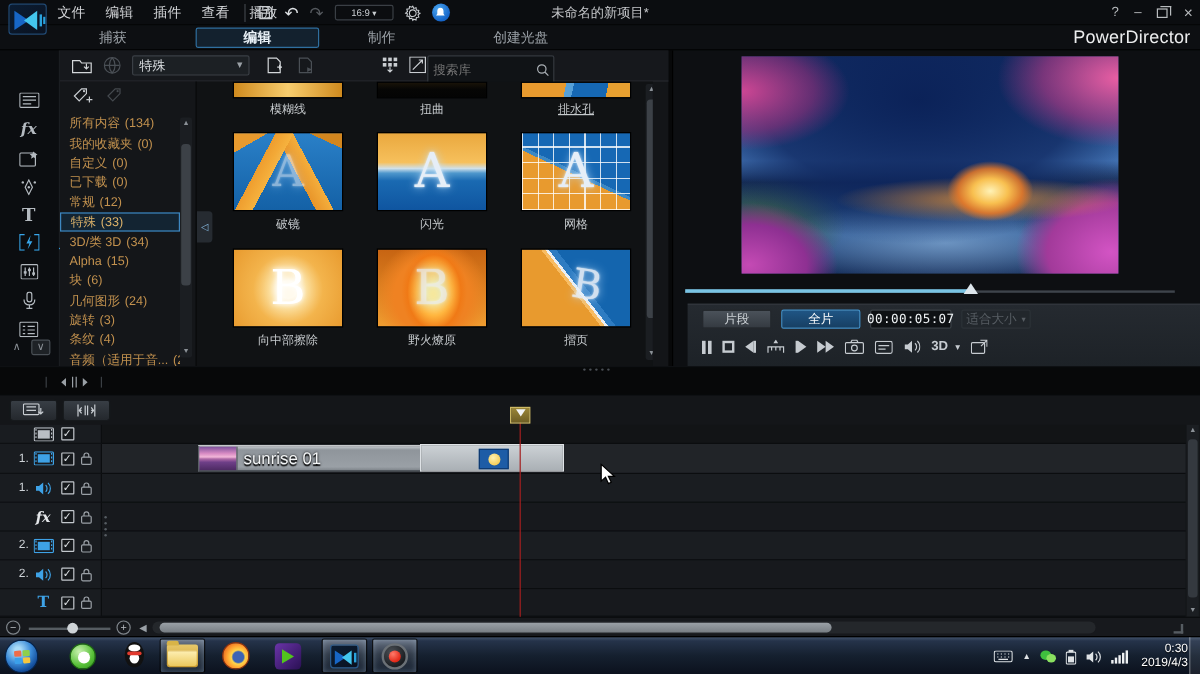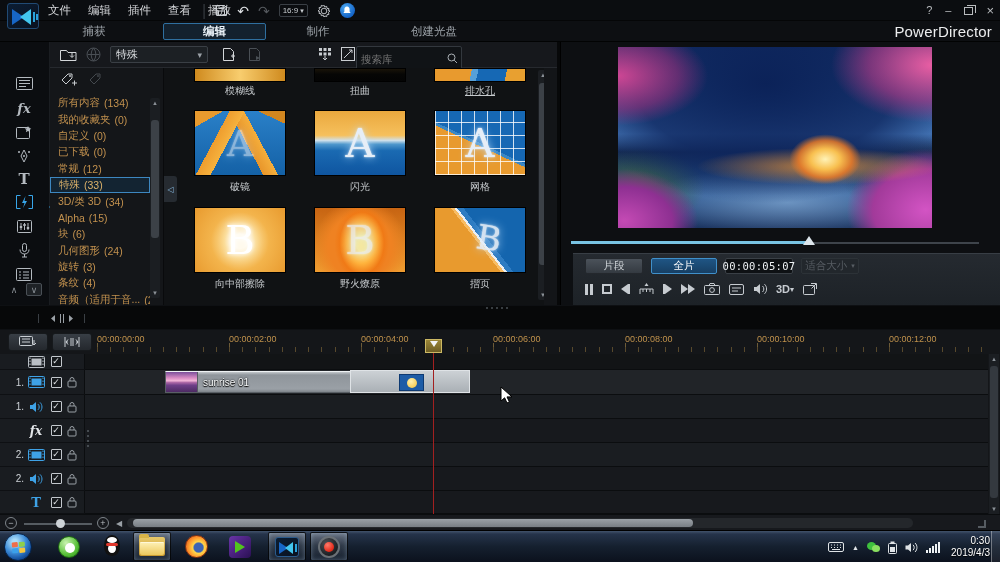--- a/index.html
+++ b/index.html
@@ -16,21 +16,21 @@
 #pd-logo .t2{position:absolute;left:12px;top:5px;width:0;height:0;border-top:8px solid transparent;border-bottom:8px solid transparent;border-right:11px solid #43c6ee}
 #pd-logo .b1,#pd-logo .b2{position:absolute;width:2px;background:#2aa2dc}
 #pd-logo .b1{left:25px;top:8px;height:10px}
 #pd-logo .b2{left:28px;top:10px;height:6px}
 #menu-items{left:48px;top:0;height:21px;display:flex;align-items:center;gap:17px}
 .menu-item{font-size:11.5px;color:#d3d5d8;cursor:pointer}
 #tb-icons{left:202px;top:0;height:21px;display:flex;align-items:center;gap:9px;color:#c9cdd1}
 .tbico{cursor:pointer;display:flex;align-items:center;justify-content:center}
 #undo-glyph{font-size:14px;color:#dfe2e5;line-height:1}
 #redo-glyph{font-size:14px;color:#55595e;line-height:1}
-#aspect-box{display:flex;align-items:center;gap:2px;border:1px solid #3a3f45;border-radius:2px;padding:1px 3px;font-size:8px;color:#c9cdd1;cursor:pointer}
+#aspect-box{display:flex;align-items:center;gap:2px;border:1px solid #3a3f45;border-radius:2px;padding:1px 13px;font-size:8px;color:#c9cdd1;cursor:pointer}
 #notif-circle{width:15px;height:15px;border-radius:50%;background:radial-gradient(circle at 35% 30%,#4aa6f0,#1565c8 70%);display:flex;align-items:center;justify-content:center}
 #window-title{left:360px;top:0;width:280px;height:21px;display:flex;align-items:center;justify-content:center;font-size:11px;color:#c4c6c9}
 #win-ctrls{right:6px;top:0;height:21px;display:flex;align-items:center;gap:13px;color:#b9bcbf;font-size:11px}
 .wbtn{cursor:pointer;line-height:1}
 #restore-box{width:9px;height:8px;border:1px solid #b9bcbf;position:relative}
 #restore-box:before{content:"";position:absolute;left:2px;top:-3px;width:8px;height:7px;border:1px solid #b9bcbf;border-bottom:none;border-left:none}
 
 
 #tabbar{left:0;top:21px;width:1000px;height:21px;background:#0d0f12;border-bottom:1px solid #020303}
 .mode-tab{position:absolute;top:0;height:21px;display:flex;align-items:center;justify-content:center;font-size:11.5px;color:#9aa0a6;cursor:pointer}
@@ -116,21 +116,21 @@
 #timecode{left:152px;width:68px;background:#0e1114;border:1px solid #3a4046;color:#eef2f4;font-family:"DejaVu Sans Mono","Liberation Mono",monospace;font-size:10.5px;letter-spacing:.3px}
 #fit-dd{left:228px;width:58px;background:#22272c;border:1px solid #2c3237;color:#575d63;gap:4px}
 #transport{position:absolute;left:12px;top:24px;height:22px;display:flex;align-items:center;gap:9px;color:#c6cbd0}
 .tico{display:flex;align-items:center;justify-content:center;height:16px;cursor:pointer}
 .bar2{display:flex;gap:2px}
 .bar2 i{width:3px;height:11px;background:#c6cbd0}
 .stopsq{width:10px;height:10px;border:2px solid #c6cbd0}
 .tri-r{width:0;height:0;border:5px solid transparent;border-left:7px solid #c6cbd0;border-right:none}
 .tri-l{width:0;height:0;border:5px solid transparent;border-right:7px solid #c6cbd0;border-left:none}
 .fbar{width:2px;height:10px;background:#c6cbd0}
-#threeD{font-size:11px;font-weight:bold;display:flex;align-items:center;gap:0;cursor:pointer}
+#threeD{font-size:11px;font-weight:bold;display:flex;align-items:center;gap:6px;cursor:pointer}
 #threeD .caret{font-size:8px}
 
 
 #splitter{left:0;top:305px;width:1000px;height:25px;background:#070809;border-top:1px solid #0e1013;border-bottom:1px solid #0e1013}
 #split-handle{left:48px;top:6px;width:28px;height:13px;display:flex;align-items:center;justify-content:center;cursor:col-resize;color:#9aa0a6}
 .split-tick{top:8px;width:1px;height:9px;background:#3a3f44}
 #grip-dots{left:486px;top:1px;display:flex;gap:3px}
 #grip-dots i{width:2px;height:2px;background:#4a4f55;border-radius:50%}
 
 
@@ -147,21 +147,21 @@
 .hrow .glyph-T{font-weight:bold;font-size:13px;color:#3ea2e6;font-family:"DejaVu Serif",serif}
 .cb{width:11px;height:11px;border:1px solid #c3c8cd;border-radius:1px;font-size:9px;line-height:9px;color:#dfe3e6;text-align:center;cursor:pointer;background:#15181b}
 .lane{position:absolute;left:85px;width:903px;border-bottom:1px solid #0b0d0f;cursor:pointer}
 #head-grip{left:86px;top:100px;width:4px;height:26px;display:flex;flex-direction:column;gap:3px;align-items:center}
 #head-grip i{width:2px;height:2px;background:#565c62;border-radius:50%}
 
 .clip{position:absolute;height:22px;background:linear-gradient(180deg,#c3c8cc,#8f959b 15%,#9aa0a6 85%,#7e848a);border:1px solid #595f65;border-top:1px solid #eef1f3;display:flex;align-items:center;cursor:pointer;z-index:5;overflow:hidden}
 .clip .cthumb{width:32px;height:100%;flex:none;border-right:1px solid #565c62}
 .cthumb-a{background:linear-gradient(180deg,#7a4f9a 0%,#d98cc4 30%,#f2b6d8 44%,#b06aa8 52%,#6e3f88 66%,#4c2a62 100%)}
 .cthumb-b{background:linear-gradient(180deg,#0a1830 0%,#1a3a68 40%,#cfe2f2 50%,#16325a 62%,#060e20 100%)}
-.clip .cname{font-size:10px;color:#f4f6f7;padding-left:5px;text-shadow:0 1px 1px #000,0 0 2px #000;white-space:nowrap}
+.clip .cname{font-size:14px;color:#f4f6f7;padding-left:5px;text-shadow:0 1px 1px #000,0 0 2px #000;white-space:nowrap}
 #clip-trans{position:absolute;left:350px;top:40px;width:120px;height:23px;background:linear-gradient(180deg,#ccd1d5,#aab0b5);border:1px solid #dfe3e6;z-index:6;cursor:pointer}
 #trans-moon{position:absolute;left:48px;top:3px;width:25px;height:17px;background:#1d5ca6;border:1px solid #0e3a72;display:flex;align-items:center;justify-content:center}
 #trans-moon i{width:10px;height:10px;border-radius:50%;background:radial-gradient(circle at 40% 35%,#fff2b0,#f6cf5a 70%,#e2ae34)}
 #playhead-line{left:433px;top:22px;width:1px;height:162px;background:#a32020;z-index:8}
 #playhead-marker{left:425px;top:9px;width:17px;height:14px;background:linear-gradient(180deg,#9a8638,#6e5e24);border:1px solid #cdb964;z-index:9;display:flex;align-items:center;justify-content:center;cursor:pointer}
 #playhead-marker i{width:0;height:0;border:4px solid transparent;border-top:6px solid #f2f4f6}
 
 #zoombar{left:0;top:184px;width:1000px;height:16px;background:#17191d;border-top:1px solid #0b0d0f}
 .zbtn{position:absolute;top:2px;width:12px;height:12px;border:1px solid #7e848a;border-radius:50%;color:#b9bec3;font-size:9px;line-height:10px;text-align:center;cursor:pointer}
 #zoom-slider-track{left:24px;top:8px;width:68px;height:2px;background:#565c62}
@@ -248,20 +248,21 @@
         <svg width="14" height="14" viewBox="0 0 14 14">
             <path d="M7 4.2A2.8 2.8 0 117 9.8 2.8 2.8 0 017 4.2zm0-3l.8 1.8 1.9-.6.3 2 2 .3-.6 1.9L13 7l-1.6 1.4.6 1.9-2 .3-.3 2-1.9-.6L7 13l-.8-1.9-1.9.6-.3-2-2-.3.6-1.9L1 7l1.6-1.4-.6-1.9 2-.3.3-2 1.9.6z" fill="none" stroke="#c9cdd1" stroke-width=".9"></path>
           </svg>
       </span>
       <span id="notif-circle">
         <svg width="8" height="9" viewBox="0 0 8 9">
             <path d="M4 0.5c1.8 0 2.6 1.4 2.6 3v2l1 1.5H.4l1-1.5v-2c0-1.6.8-3 2.6-3z" fill="#fff"></path>
           </svg>
       </span>
     </div>
+    <div id="window-title" class="abs">未命名的新项目*</div>
     <div id="win-ctrls" class="abs">
       <span class="wbtn">?</span>
       <span class="wbtn">–</span>
       <span class="wbtn" id="restore-box"></span>
       <span class="wbtn" style="font-size:13px">×</span>
     </div>
   </div>
 
   <div id="pd-logo" class="abs">
     <i class="t1"></i>
@@ -611,31 +612,20 @@
           <path d="M15 4v5M13 7l2 2 2-2" fill="none" stroke="#c9ced3"></path>
         </svg>
     </div>
     <div class="tl-btn" style="left:52px">
       <svg width="18" height="12" viewBox="0 0 18 12">
           <path d="M2 1v10M16 1v10" stroke="#c9ced3"></path>
           <path d="M5 6H3M15 6h-2M5 3.5L3 6l2 2.5M13 3.5L15 6l-2 2.5" fill="none" stroke="#c9ced3"></path>
           <path d="M8 2v8M10 2v8" stroke="#c9ced3"></path>
         </svg>
     </div>
-    <div id="ruler" class="abs">
-      <div id="ticks-major"></div>
-      <div id="ticks-minor"></div>
-    <span class="rlab" style="left: 12px;">00:00:00:00</span>
-        <span class="rlab" style="left: 144px;">00:00:02:00</span>
-        <span class="rlab" style="left: 276px;">00:00:04:00</span>
-        <span class="rlab" style="left: 408px;">00:00:06:00</span>
-        <span class="rlab" style="left: 540px;">00:00:08:00</span>
-        <span class="rlab" style="left: 672px;">00:00:10:00</span>
-        <span class="rlab" style="left: 804px;">00:00:12:00</span>
-      </div>
     <div id="headers" class="abs">
         <div class="hrow" style="top: 0px; height: 16px;">
           <span class="num"></span>
           <span>
             <svg width="17" height="12" viewBox="0 0 17 12">
               <rect x="0.5" y="0.5" width="16" height="11" rx="1" fill="none" stroke="#b9bec4"></rect>
               <rect x="3.5" y="2.5" width="10" height="7" fill="#b9bec4"></rect>
               <path d="M2 1.5v9M15 1.5v9" stroke="#b9bec4" stroke-dasharray="1.5 1.5" fill="none"></path>
             </svg>
           </span>

